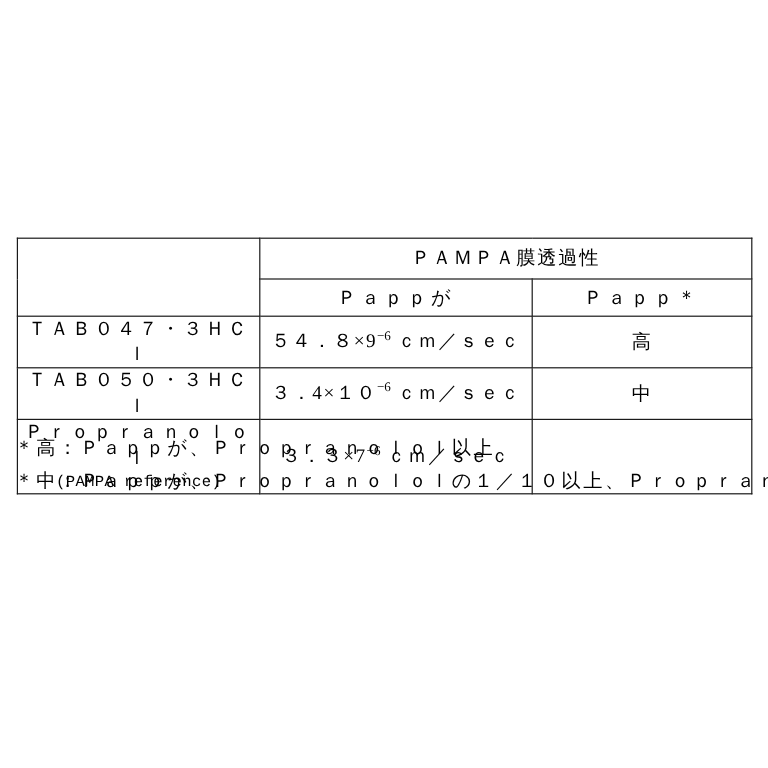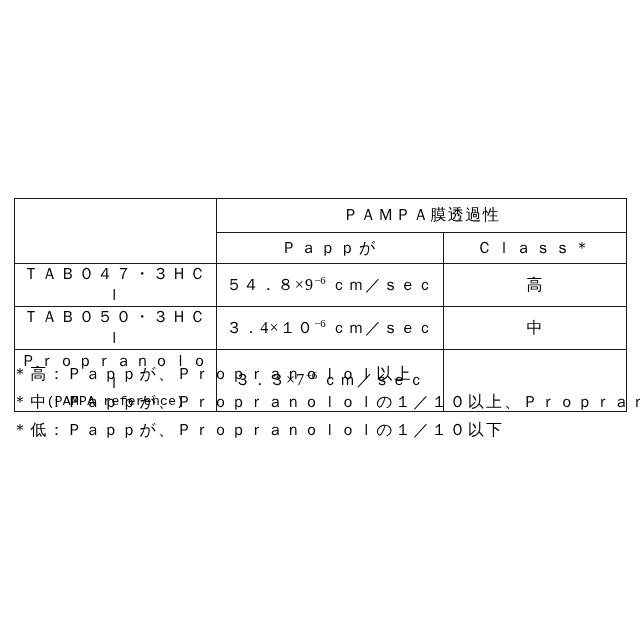--- a/index.html
+++ b/index.html
@@ -119,21 +119,21 @@
         <col class="col-papp">
         <col class="col-class">
       </colgroup>
       <tbody>
         <tr>
           <td class="h-group" rowspan="2"></td>
           <td class="h-group" colspan="2">ＰＡＭＰＡ膜透過性</td>
         </tr>
         <tr>
           <td class="h-sub">Ｐａｐｐが</td>
-          <td class="h-sub">Ｃｌａｓｓ＊</td>
+          <td class="h-sub">Ｐａｐｐ＊</td>
         </tr>
 
         <tr>
           <td class="row-cell name-cell">ＴＡＢ０４７・３ＨＣｌ</td>
           <td class="row-cell papp-cell"><span>５４．８×9</span><sup>−6</sup> <span class="unit">ｃｍ／ｓｅｃ</span></td>
           <td class="row-cell class-cell">高</td>
         </tr>
 
         <tr>
           <td class="row-cell name-cell">ＴＡＢ０５０・３ＨＣｌ</td>
@@ -149,16 +149,15 @@
           <td class="row-cell tall-cell papp-cell"><span>３．３×7</span><sup>−6</sup> <span class="unit">ｃｍ／ｓｅｃ</span></td>
           <td class="row-cell tall-cell class-cell"></td>
         </tr>
       </tbody>
     </table>
   </div>
 
   <div class="notes">
     <div class="note">＊高：Ｐａｐｐが、Ｐｒｏｐｒａｎｏｌｏｌ以上</div>
     <div class="note">＊中：Ｐａｐｐが、Ｐｒｏｐｒａｎｏｌｏｌの１／１０以上、Ｐｒｏｐｒａｎｏｌｏｌ以下</div>
-    <div class="note">＊低：Ｐａｐｐが、Ｐｒｏｐｒａｎｏｌｏｌの１／１０以下</div>
   </div>
 
 </div>
 
 </body></html>

